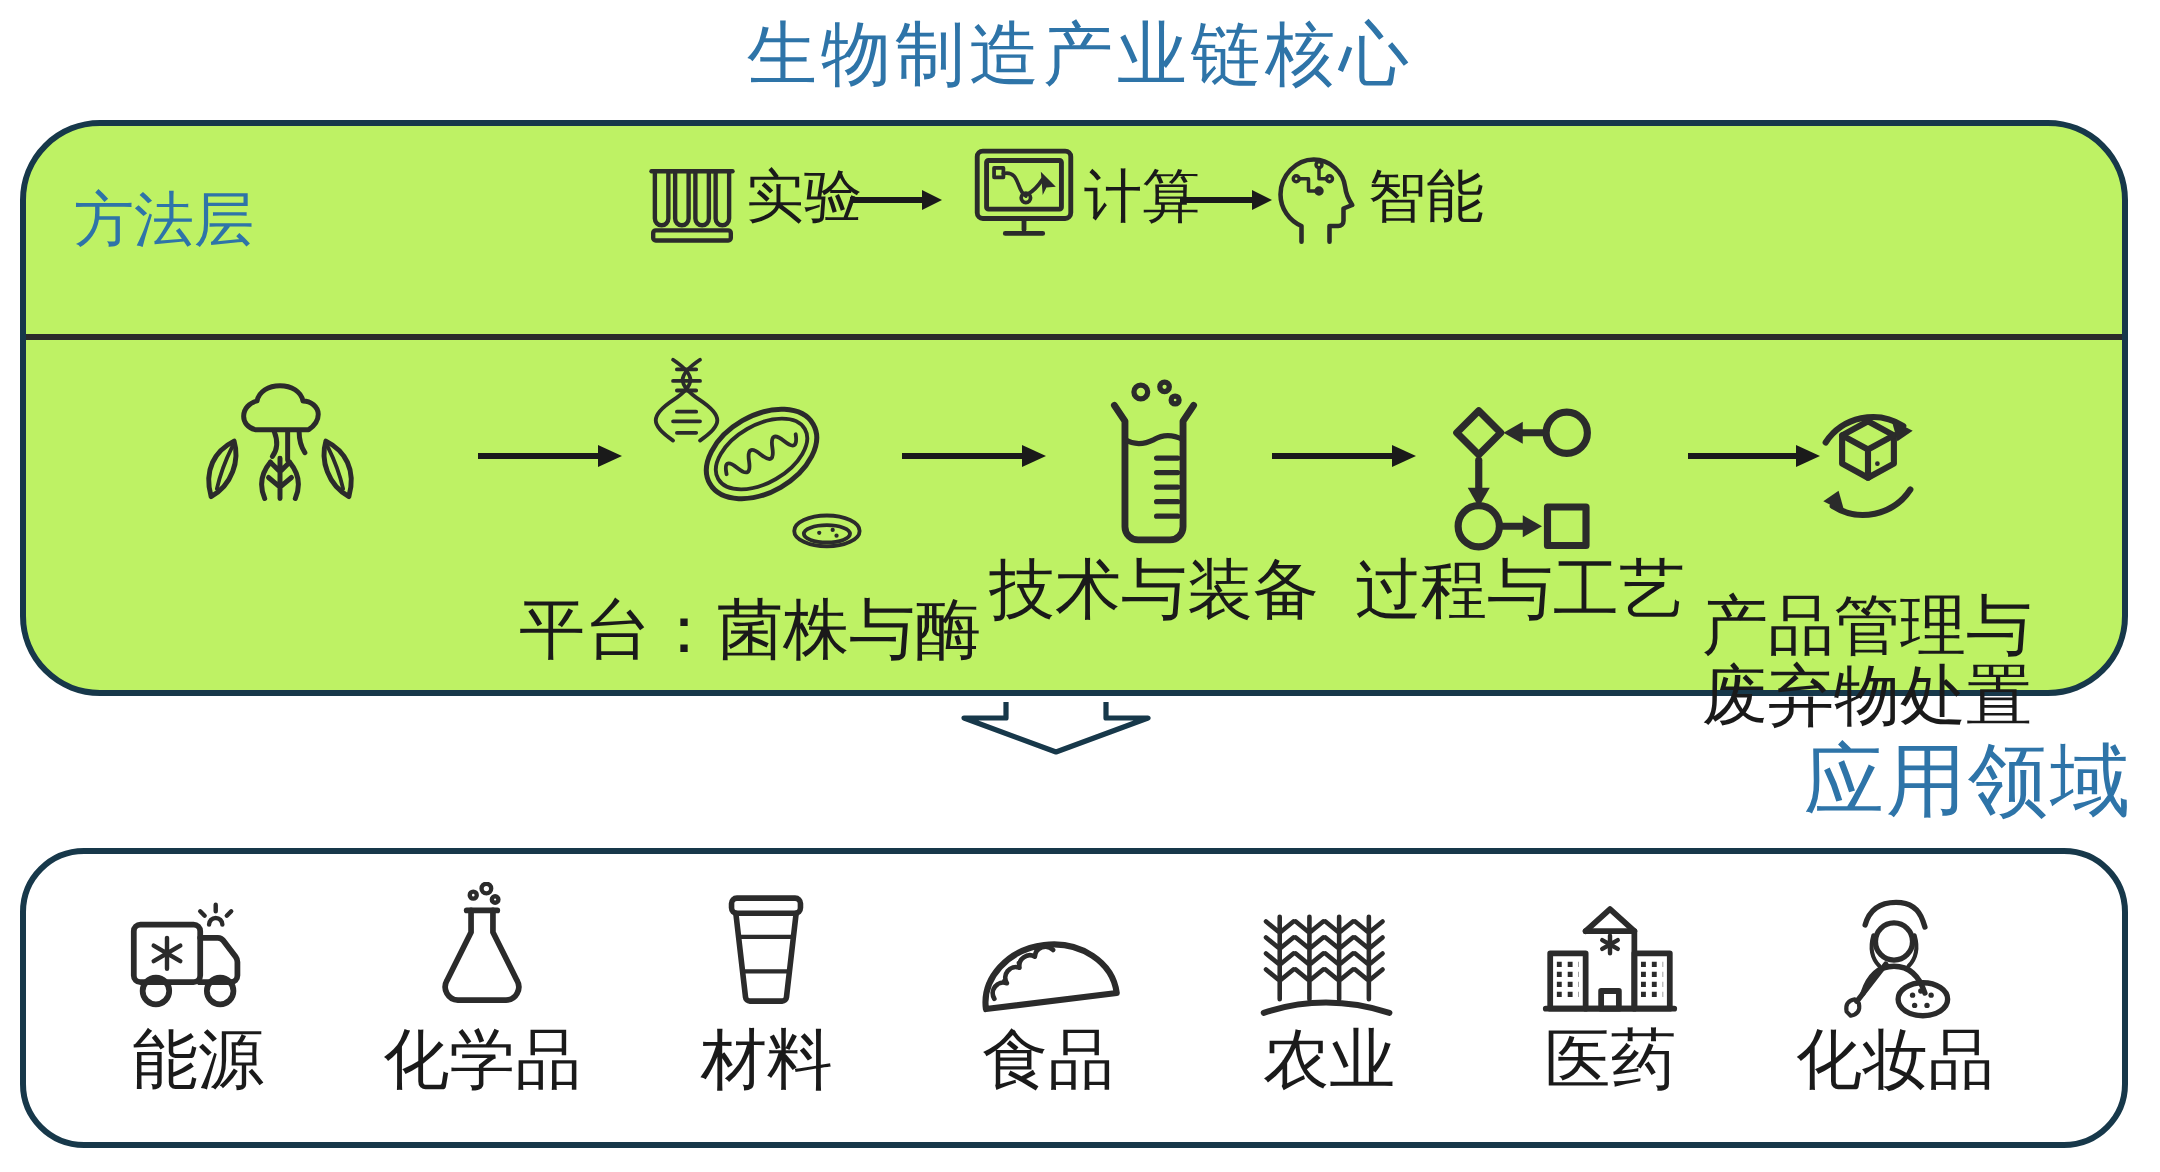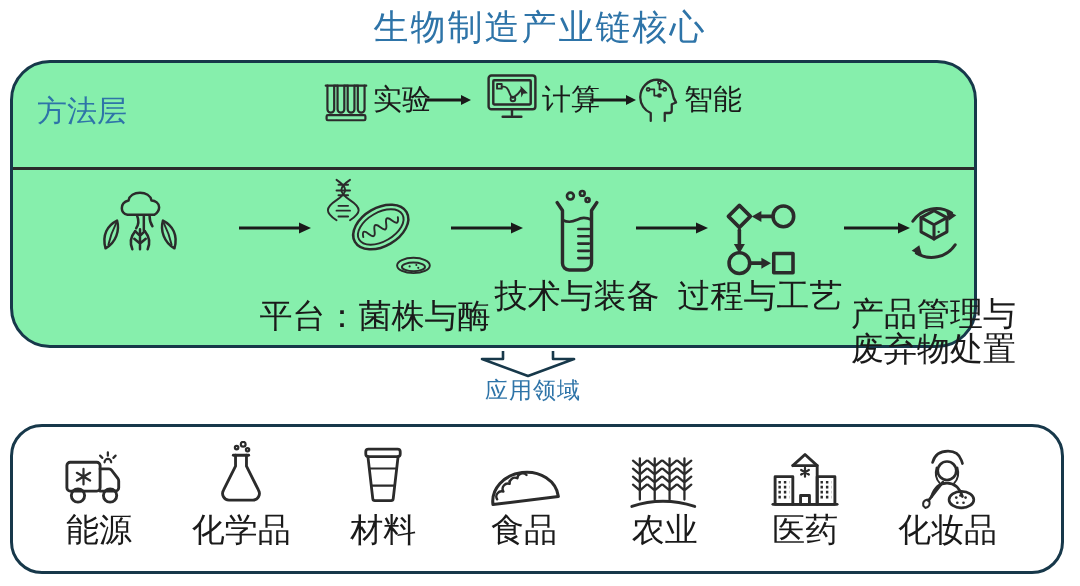--- a/index.html
+++ b/index.html
@@ -4,44 +4,44 @@
 <style>
   html,body{margin:0;padding:0;background:#ffffff;}
   .stage{
     position:relative;width:1080px;height:586px;background:#fff;overflow:hidden;
     font-family:"Liberation Serif","DejaVu Serif",serif;color:#1a1a1a;
   }
   .blue{color:#2e74a8;}
   .title{position:absolute;left:0;right:0;top:6px;text-align:center;
     font-size:35px;line-height:44px;letter-spacing:2px;}
   
-  .core-box{position:absolute;left:10px;top:60px;width:967px;height:288px;
-    border:3px solid #17384a;border-radius:40px;background:#86efac;box-sizing:border-box;}
+  .core-box{position:absolute;left:10px;top:60px;width:1054px;height:288px;
+    border:3px solid #17384a;border-radius:40px;background:#bef264;box-sizing:border-box;}
   .apps-box{position:absolute;left:10px;top:424px;width:1054px;height:150px;
     border:3px solid #17384a;border-radius:32px;background:#fff;box-sizing:border-box;}
   
   .method-row{position:absolute;left:0;top:0;width:100%;height:104px;
     border-bottom:3px solid #2b2b2b;}
   .method-label{position:absolute;left:24px;top:30px;font-size:30px;line-height:36px;}
   .m-item{position:absolute;top:6px;width:96px;display:flex;flex-direction:row;align-items:center;}
   .m-item .iconwrap{height:58px;display:flex;align-items:flex-end;justify-content:center;}
   .m-item .lbl{font-size:29px;line-height:34px;margin-top:2px;white-space:nowrap;}
   
   .c-item{position:absolute;top:112px;display:flex;flex-direction:column;align-items:center;}
   .c-item .iconwrap{height:102px;display:flex;align-items:flex-end;justify-content:center;}
   .c-item .iconwrap.tight{height:96px;}
   .c-item .lbl{font-size:33px;line-height:35px;margin-top:2px;white-space:pre-line;text-align:center;}
   
   .harrow{position:absolute;}
   .harrow line{stroke:#1a1a1a;stroke-width:3;}
   .harrow .f{fill:#1a1a1a;stroke:none;}
   
   .down-arrow{position:absolute;left:478px;top:351px;}
-  .apps-label{position:absolute;left:0;right:14px;top:370px;text-align:center;
-    font-size:23px;line-height:42px;letter-spacing:1px;}
+  .apps-label{position:absolute;left:0;right:14px;top:370px;text-align:right;
+    font-size:40px;line-height:42px;letter-spacing:1px;}
   
   .apps-row{position:absolute;left:0;top:0;width:100%;height:100%;box-sizing:border-box;
     padding:14px 64px 0 38px;display:flex;justify-content:space-between;}
   .a-item{display:flex;flex-direction:column;align-items:center;min-width:96px;}
   .a-item .iconwrap{height:70px;display:flex;align-items:flex-end;justify-content:center;}
   .a-item .lbl{font-size:33px;line-height:38px;margin-top:3px;white-space:nowrap;font-family:Liberation Mono, monospace;}
   
   .icon svg{display:block;}
   .icon svg *{stroke:#2b2b2b;fill:none;stroke-width:2.6;stroke-linecap:round;stroke-linejoin:round;}
   .icon svg .f{fill:#2b2b2b;stroke:none;}

